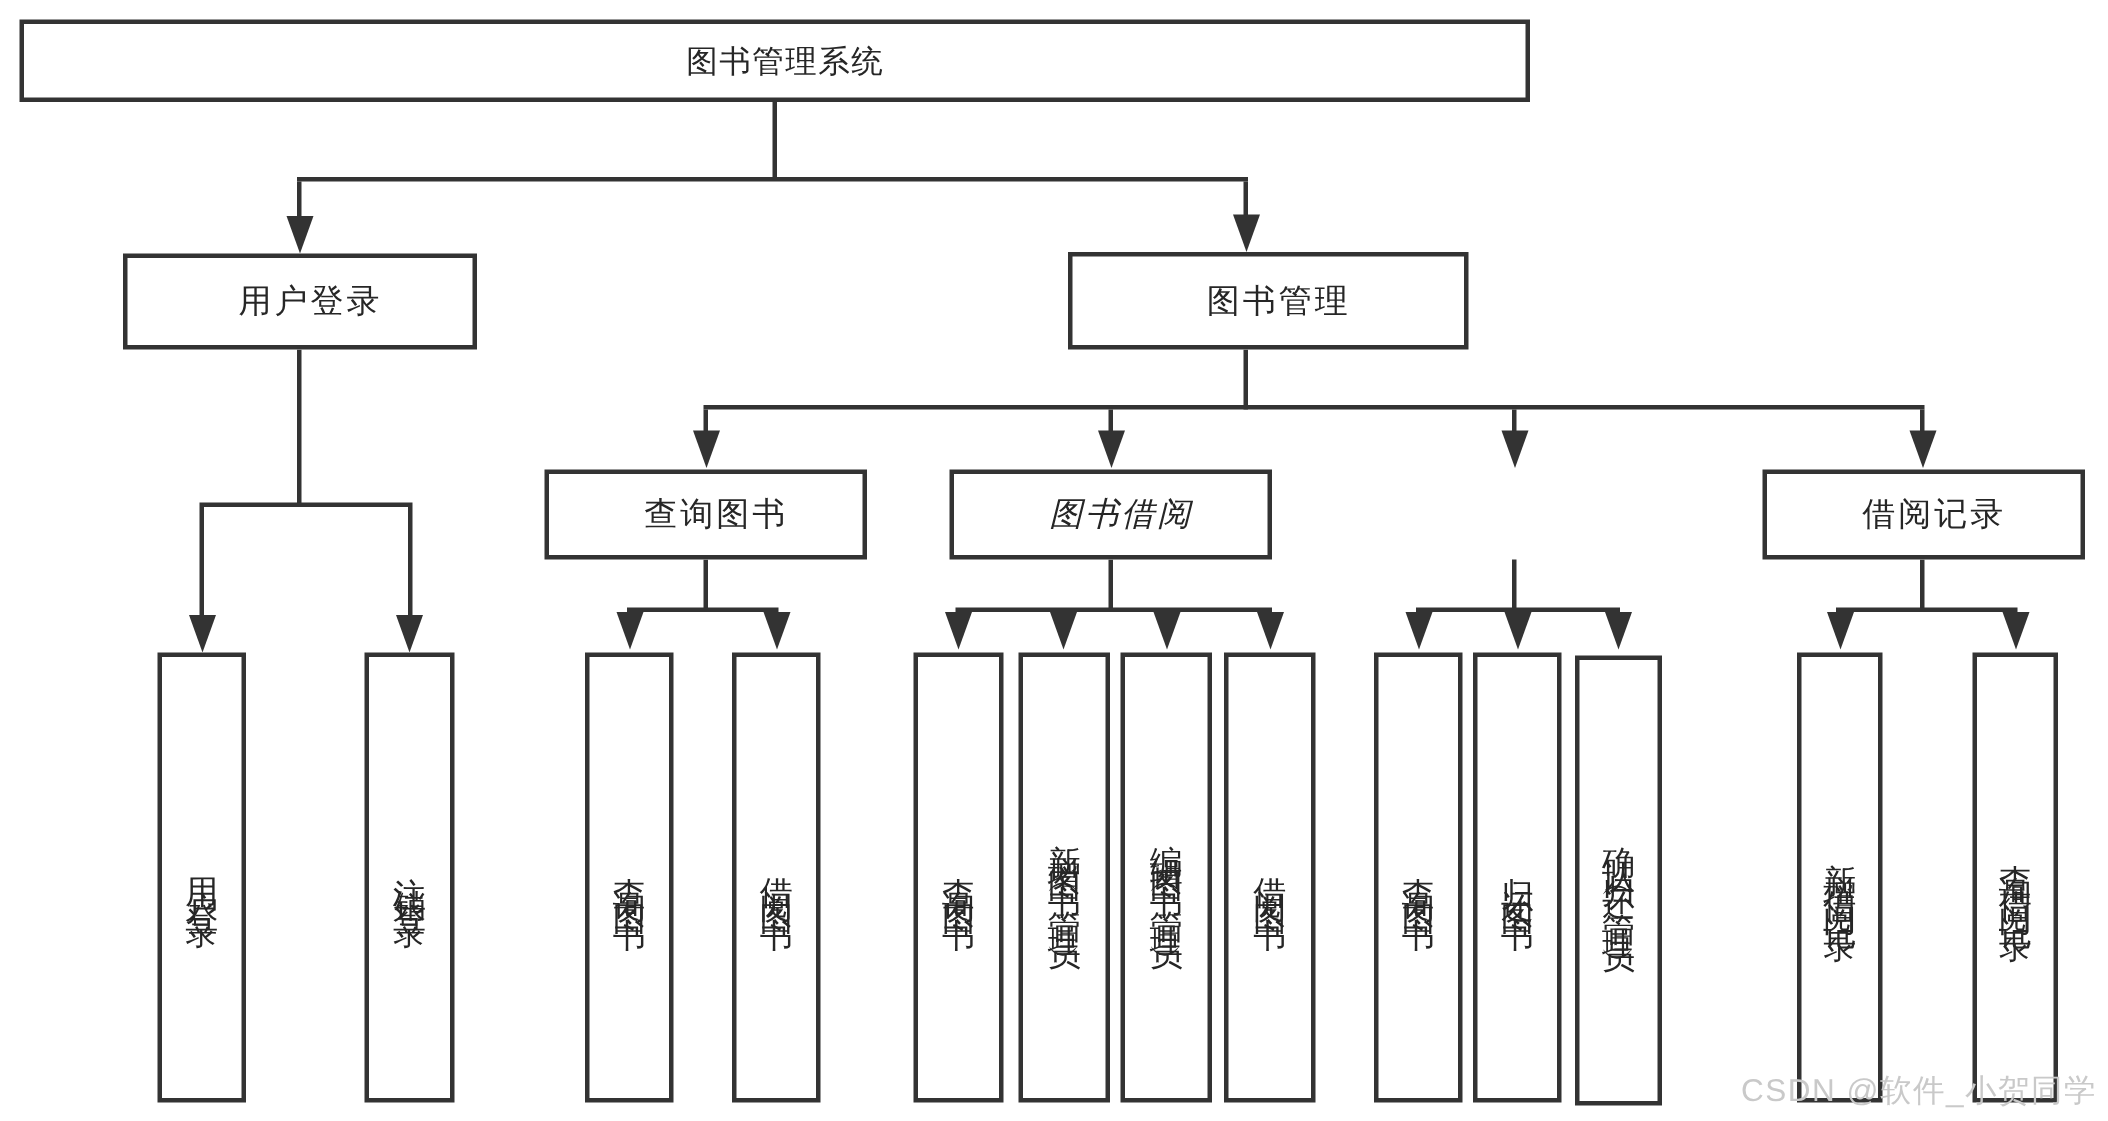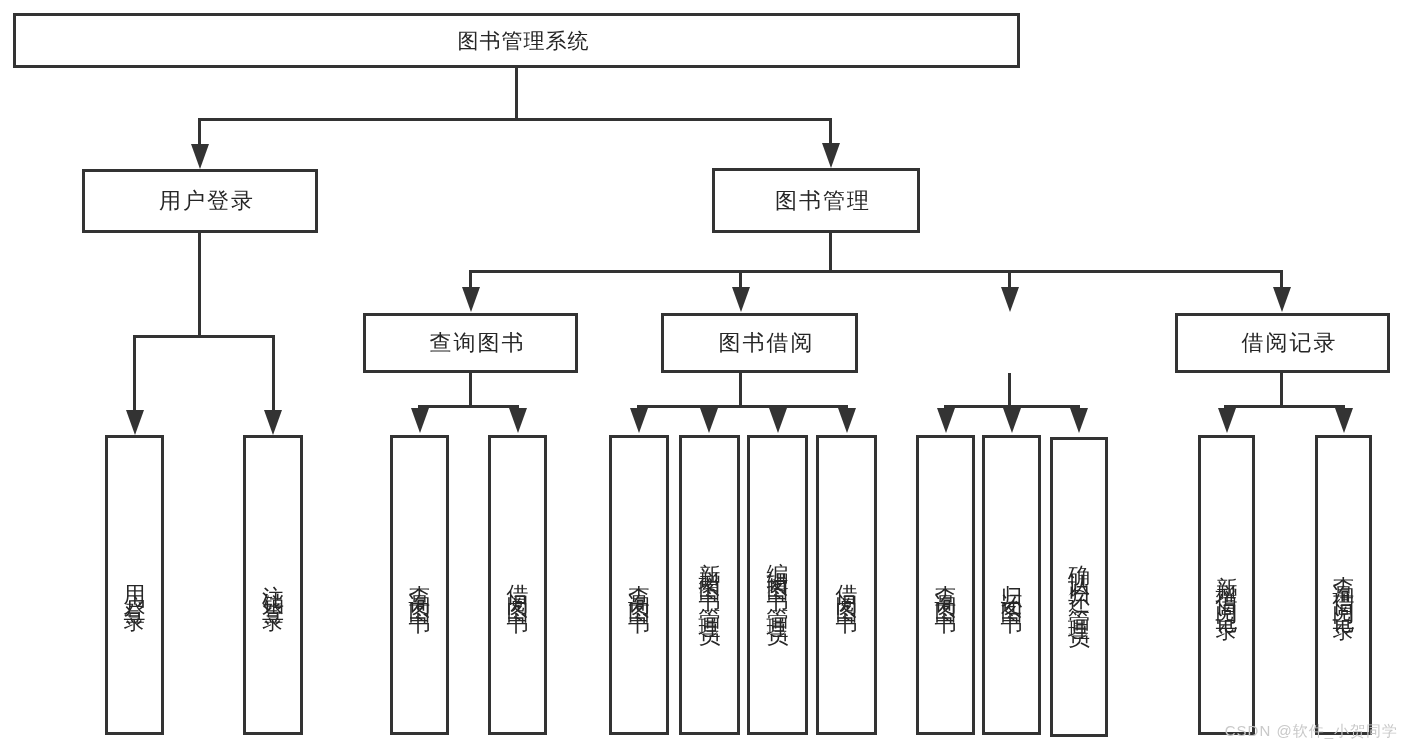--- a/index.html
+++ b/index.html
@@ -22,21 +22,21 @@
   }
   .vline { position:absolute; width:3px; background:var(--line); z-index:1; }
   .hline { position:absolute; height:3px; background:var(--line); z-index:1; }
   .arrow {
     position:absolute; width:0; height:0; z-index:1;
     border-left:9px solid transparent; border-right:9px solid transparent;
     border-top:25px solid var(--line);
   }
   .watermark {
     position:absolute; right:7px; bottom:6px; z-index:5;
-    font-size:15px; color:var(--wm); letter-spacing:1px; pointer-events:none;
+    font-size:21px; color:var(--wm); letter-spacing:1px; pointer-events:none;
   }
 </style>
 </head>
 <body>
 
 <div class="canvas">
 
   <div class="box hbox root" style="left:13px; top:13px; width:1007px; height:55px;">
     <span>图书管理系统</span>
   </div>
@@ -44,21 +44,21 @@
   <div class="vline" style="left:515px; top:68px; height:50px;"></div>
   <div class="hline" style="left:198px; top:118px; width:634px;"></div>
   <div class="vline" style="left:198px; top:121px; height:25px;"></div>
   <div class="arrow" style="left:191px; top:144px;"></div>
   <div class="vline" style="left:829px; top:121px; height:25px;"></div>
   <div class="arrow" style="left:822px; top:143px;"></div>
 
   <div class="box hbox" style="left:82px; top:169px; width:236px; height:64px;">
     <span>用户登录</span>
   </div>
-  <div class="box hbox" style="left:712px; top:168px; width:208px; height:65px;">
+  <div class="box hbox" style="left:712px; top:168px; width:267px; height:65px;">
     <span>图书管理</span>
   </div>
 
   <div class="vline" style="left:198px; top:233px; height:105px;"></div>
   <div class="hline" style="left:133px; top:335px; width:142px;"></div>
   <div class="vline" style="left:133px; top:338px; height:73px;"></div>
   <div class="arrow" style="left:126px; top:410px;"></div>
   <div class="vline" style="left:272px; top:338px; height:73px;"></div>
   <div class="arrow" style="left:264px; top:410px;"></div>
 
@@ -69,21 +69,21 @@
   <div class="vline" style="left:739px; top:273px; height:15px;"></div>
   <div class="arrow" style="left:732px; top:287px;"></div>
   <div class="vline" style="left:1008px; top:273px; height:15px;"></div>
   <div class="arrow" style="left:1001px; top:287px;"></div>
   <div class="vline" style="left:1280px; top:273px; height:15px;"></div>
   <div class="arrow" style="left:1273px; top:287px;"></div>
 
   <div class="box hbox" style="left:363px; top:313px; width:215px; height:60px;">
     <span>查询图书</span>
   </div>
-  <div class="box hbox" style="left:661px; top:313px; width:197px; height:60px;">
+  <div class="box hbox" style="left:633px; top:313px; width:215px; height:60px;font-style:italic;">
     <span>图书借阅</span>
   </div>
   <div class="box hbox" style="left:1175px; top:313px; width:215px; height:60px;">
     <span>借阅记录</span>
   </div>
 
   <div class="vline" style="left:469px; top:373px; height:34px;"></div>
   <div class="hline" style="left:418px; top:405px; width:101px;"></div>
   <div class="arrow" style="left:411px; top:408px;"></div>
   <div class="arrow" style="left:509px; top:408px;"></div>

